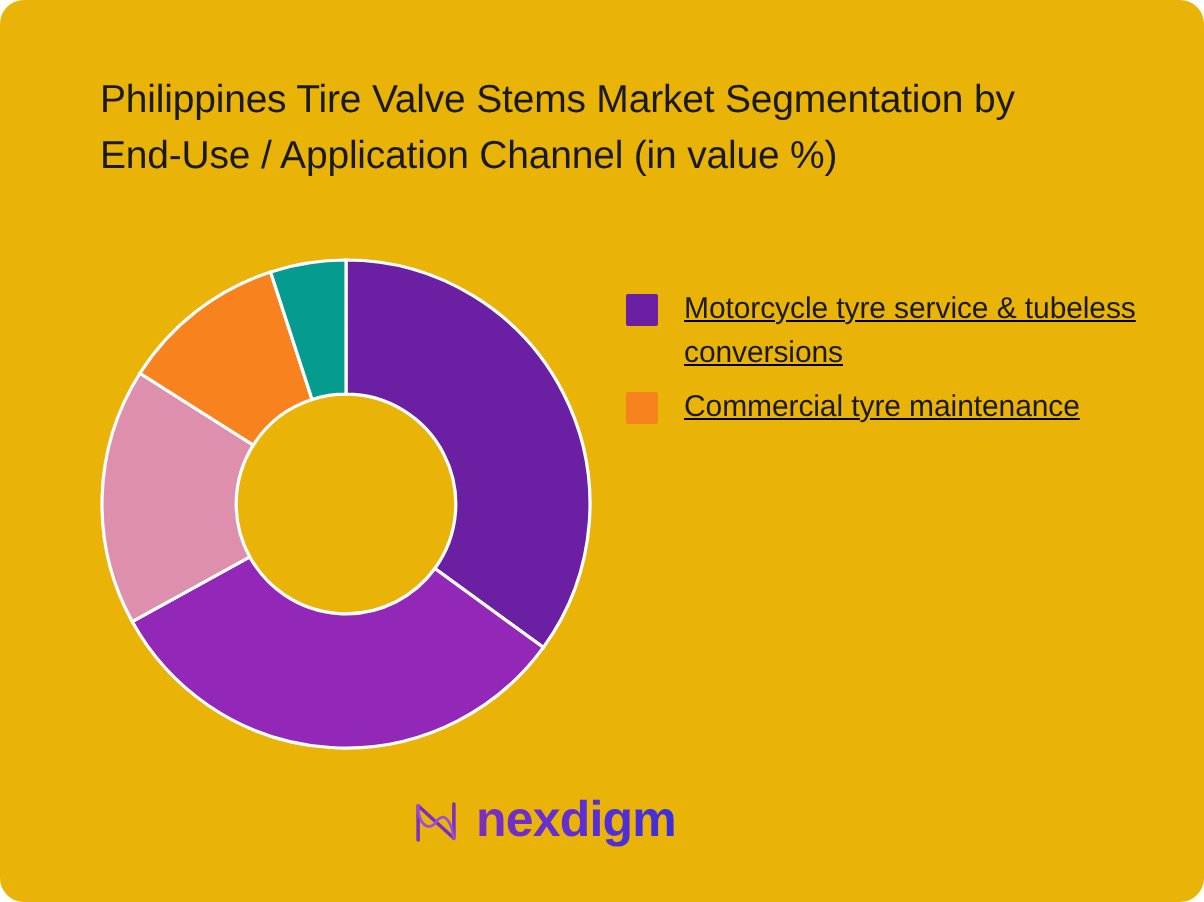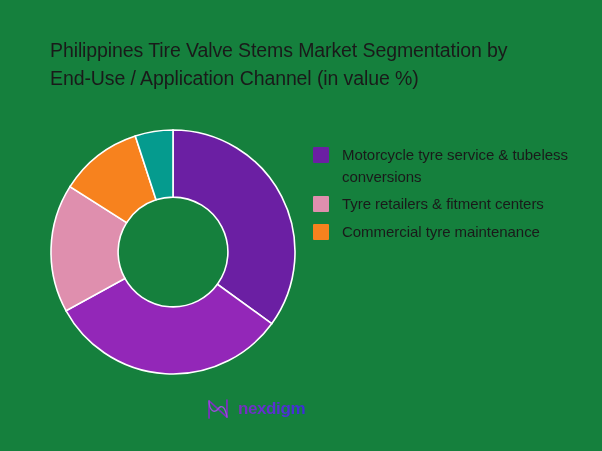--- a/index.html
+++ b/index.html
@@ -12,21 +12,22 @@
     height: 451px;
     background: #ffffff;
     font-family: "Liberation Sans", sans-serif;
     overflow: hidden;
     position: relative;
   }
 
   .page {
     position: absolute;
     inset: 0;
-    background: #15803d;
+    background: #eab308;
+    border-radius: 12px;
   }
 
   
   .chart-title {
     position: absolute;
     left: 50px;
     top: 36px;
     width: 530px;
     font-size: 19.5px;
     line-height: 28px;
@@ -54,20 +55,21 @@
   .legend {
     position: absolute;
     left: 313px;
     top: 144px;
     width: 272px;
   }
   .legend-item {
     display: flex;
     align-items: flex-start;
     margin-bottom: 6px;
+    text-decoration: underline;
   }
   .legend-swatch {
     width: 16px;
     height: 16px;
     flex: 0 0 16px;
     margin-top: 3px;
     margin-right: 13px;
     border-radius: 1px;
   }
   .legend-label {
@@ -86,21 +88,21 @@
     display: flex;
     align-items: center;
     gap: 7px;
   }
   .logo-mark {
     width: 26px;
     height: 26px;
     display: block;
   }
   .logo-text {
-    font-size: 17px;
+    font-size: 25px;
     font-weight: 700;
     letter-spacing: -0.4px;
     background: linear-gradient(90deg, #7b2fbf 0%, #5b2fd6 55%, #3b2fd6 100%);
     -webkit-background-clip: text;
     background-clip: text;
     color: #5b2bc4;
     -webkit-text-fill-color: transparent;
   }
 </style>
 </head>
@@ -123,24 +125,20 @@
     </svg>
   </div>
 
   <div class="legend">
     <div id="legend-list">
         <div class="legend-item">
           <span class="legend-swatch" style="background: rgb(107, 31, 163);"></span>
           <span class="legend-label">Motorcycle tyre service &amp; tubeless conversions</span>
         </div>
         <div class="legend-item">
-          <span class="legend-swatch" style="background: rgb(223, 143, 174);"></span>
-          <span class="legend-label">Tyre retailers &amp; fitment centers</span>
-        </div>
-        <div class="legend-item">
           <span class="legend-swatch" style="background: rgb(247, 130, 30);"></span>
           <span class="legend-label">Commercial tyre maintenance</span>
         </div>
       </div>
   </div>
 
   <div class="logo">
     <svg class="logo-mark" viewBox="0 0 32 32">
       <path d="M5 27 L5 6 L27 26 L27 5" fill="none" stroke="#7b2fbf" stroke-width="2.2" stroke-linecap="round" stroke-linejoin="round"></path>
       <path d="M5 6 C 5 18, 12 22, 16 16 C 20 10, 25 13, 27 26" fill="none" stroke="#9b4ddb" stroke-width="1.7" stroke-linecap="round"></path>

